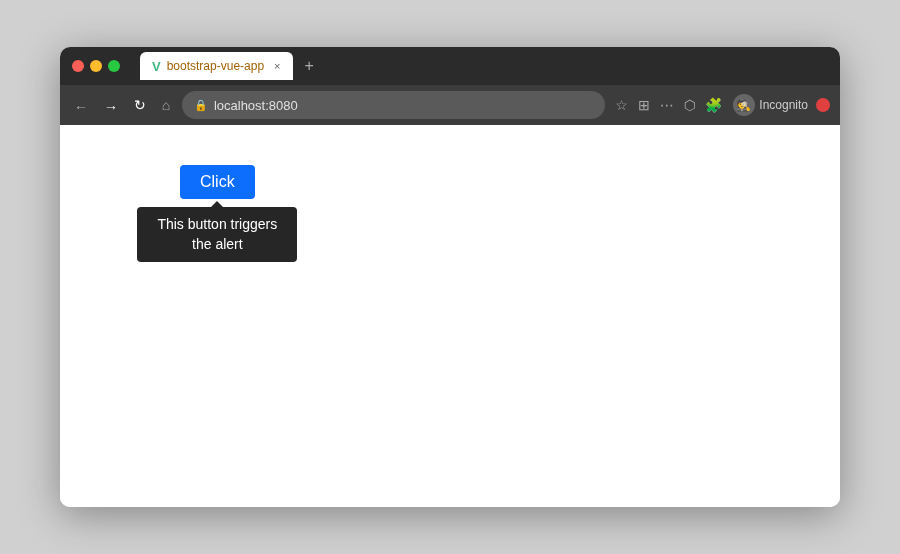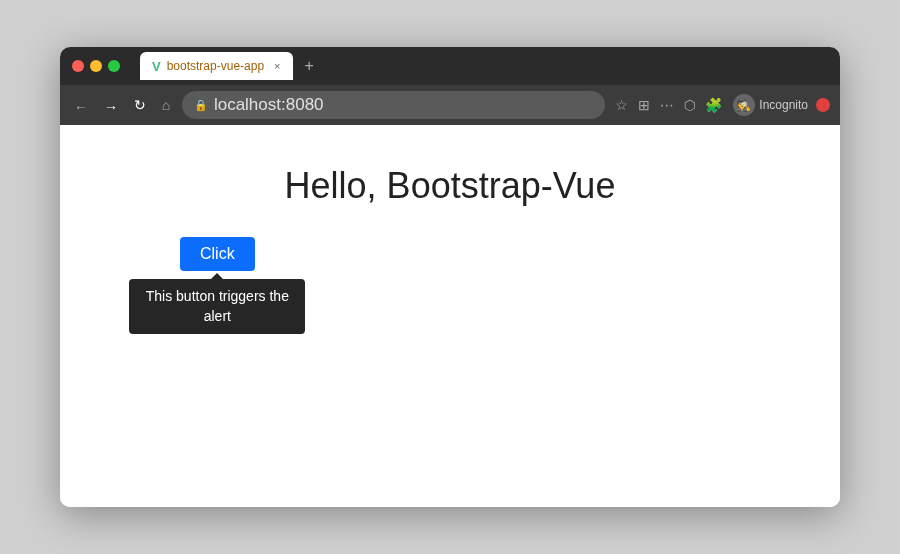--- a/index.html
+++ b/index.html
@@ -130,21 +130,21 @@
       gap: 6px;
     }
 
     .lock-icon {
       color: #aaa;
       font-size: 11px;
     }
 
     .url-text {
       color: #e0e0e0;
-      font-size: 17px;
+      font-size: 13px;
     }
 
     .toolbar-icons {
       display: flex;
       align-items: center;
       gap: 6px;
     }
 
     .toolbar-icon {
       color: #aaa;
@@ -221,21 +221,21 @@
       position: absolute;
       top: calc(100% + 8px);
       left: 50%;
       transform: translateX(-50%);
       background: rgba(0,0,0,0.85);
       color: #fff;
       font-size: 14px;
       padding: 8px 14px;
       border-radius: 4px;
       white-space: normal;
-      width: 176px;
+      width: 160px;
       text-align: center;
       line-height: 1.4;
       pointer-events: none;
     }
 
     .tooltip::before {
       content: '';
       position: absolute;
       bottom: 100%;
       left: 50%;
@@ -286,21 +286,20 @@
 
     <div class="incognito-area">
       <div class="incognito-avatar">🕵</div>
       <span>Incognito</span>
     </div>
 
     <div class="record-btn"></div>
   </div>
 
   <div class="page-content">
-    <h1 class="page-title">Hello, Bootstrap-Vue</h1>
 
     <div class="button-container">
       <button class="click-btn">Click</button>
       <div class="tooltip">This button triggers the alert</div>
     </div>
   </div>
 
 </div>
 
 </body></html>

